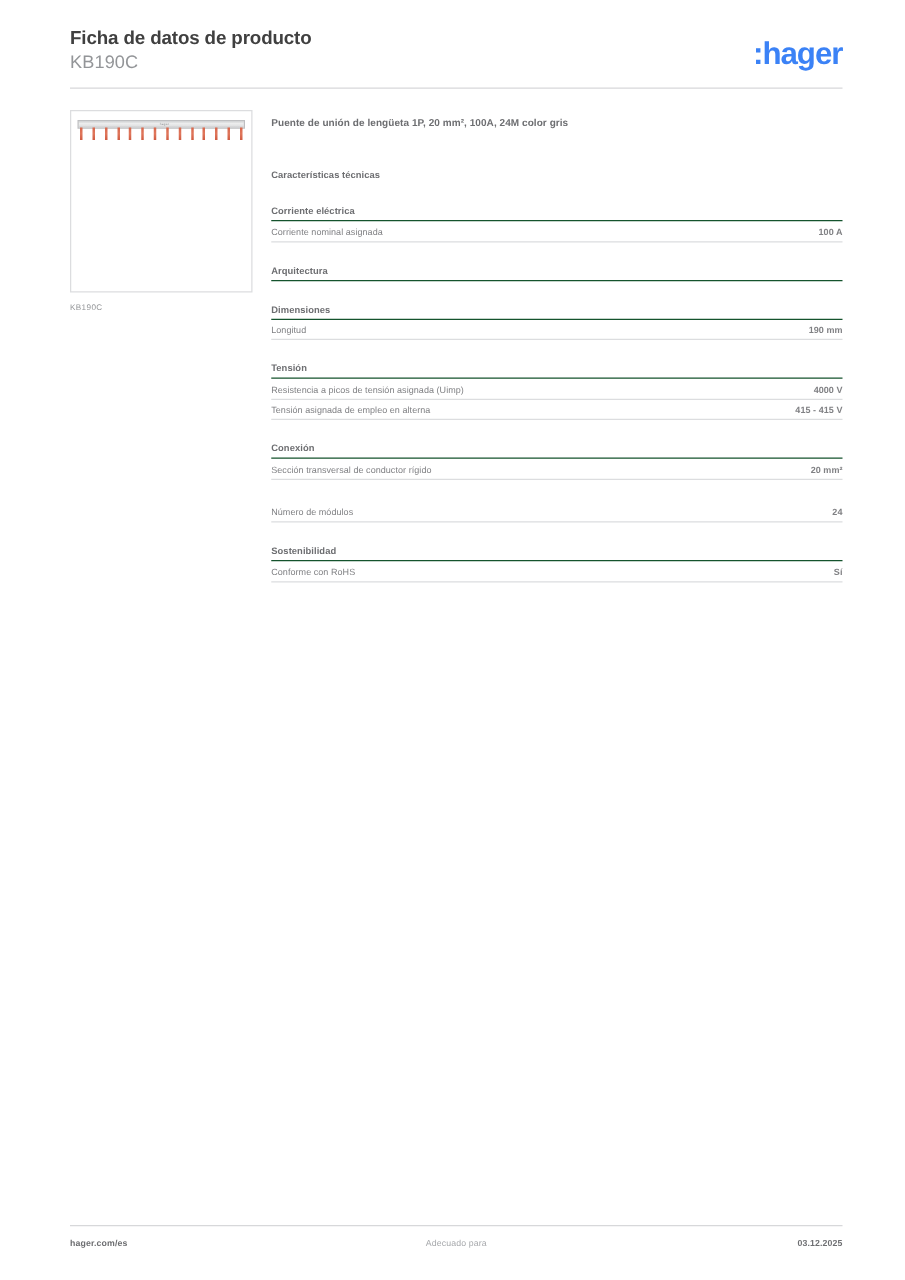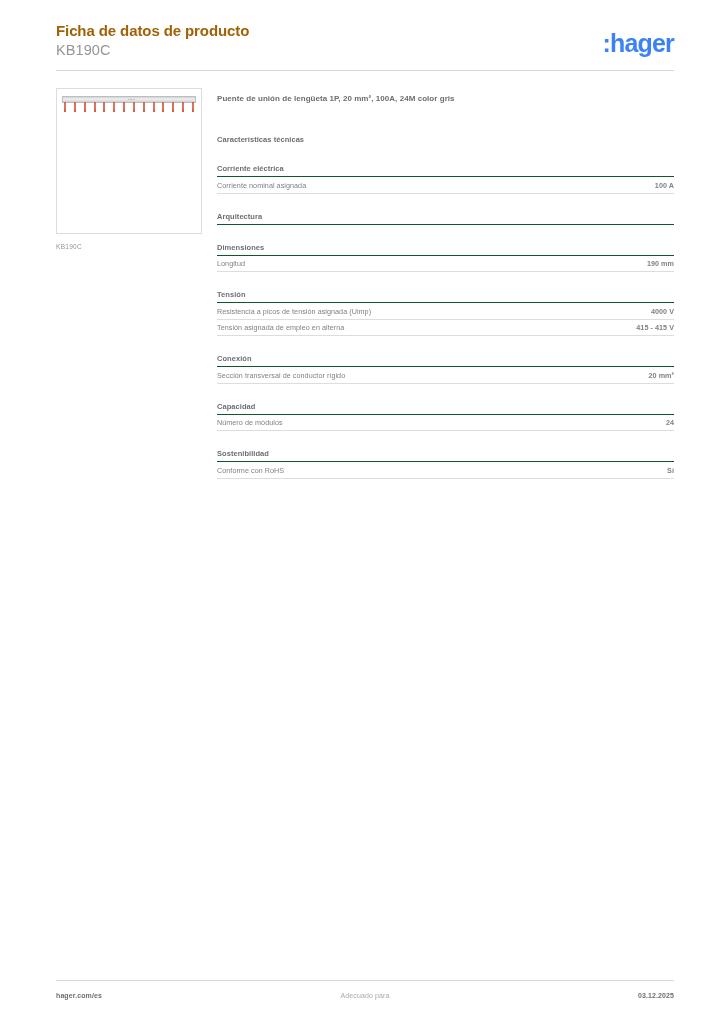--- a/index.html
+++ b/index.html
@@ -26,21 +26,21 @@
   .header {
     position: absolute;
     left: 56px;
     top: 22px;
     right: 50px;
     height: 48px;
   }
   .doc-title {
     font-size: 15px;
     font-weight: bold;
-    color: #a16207;
+    color: #404040;
     letter-spacing: -0.1px;
     line-height: 18px;
     margin: 0;
   }
   .doc-subtitle {
     font-size: 14.5px;
     font-weight: normal;
     color: #939598;
     line-height: 18px;
     margin: 1px 0 0 0;
@@ -280,21 +280,20 @@
           </div>
         </div>
         <div class="spec-group">
           <div class="group-title">Conexión</div>
           <div class="spec-row">
             <span class="spec-label">Sección transversal de conductor rígido</span>
             <span class="spec-value">20 mm²</span>
           </div>
         </div>
         <div class="spec-group">
-          <div class="group-title">Capacidad</div>
           <div class="spec-row">
             <span class="spec-label">Número de módulos</span>
             <span class="spec-value">24</span>
           </div>
         </div>
         <div class="spec-group">
           <div class="group-title">Sostenibilidad</div>
           <div class="spec-row">
             <span class="spec-label">Conforme con RoHS</span>
             <span class="spec-value">Sí</span>

